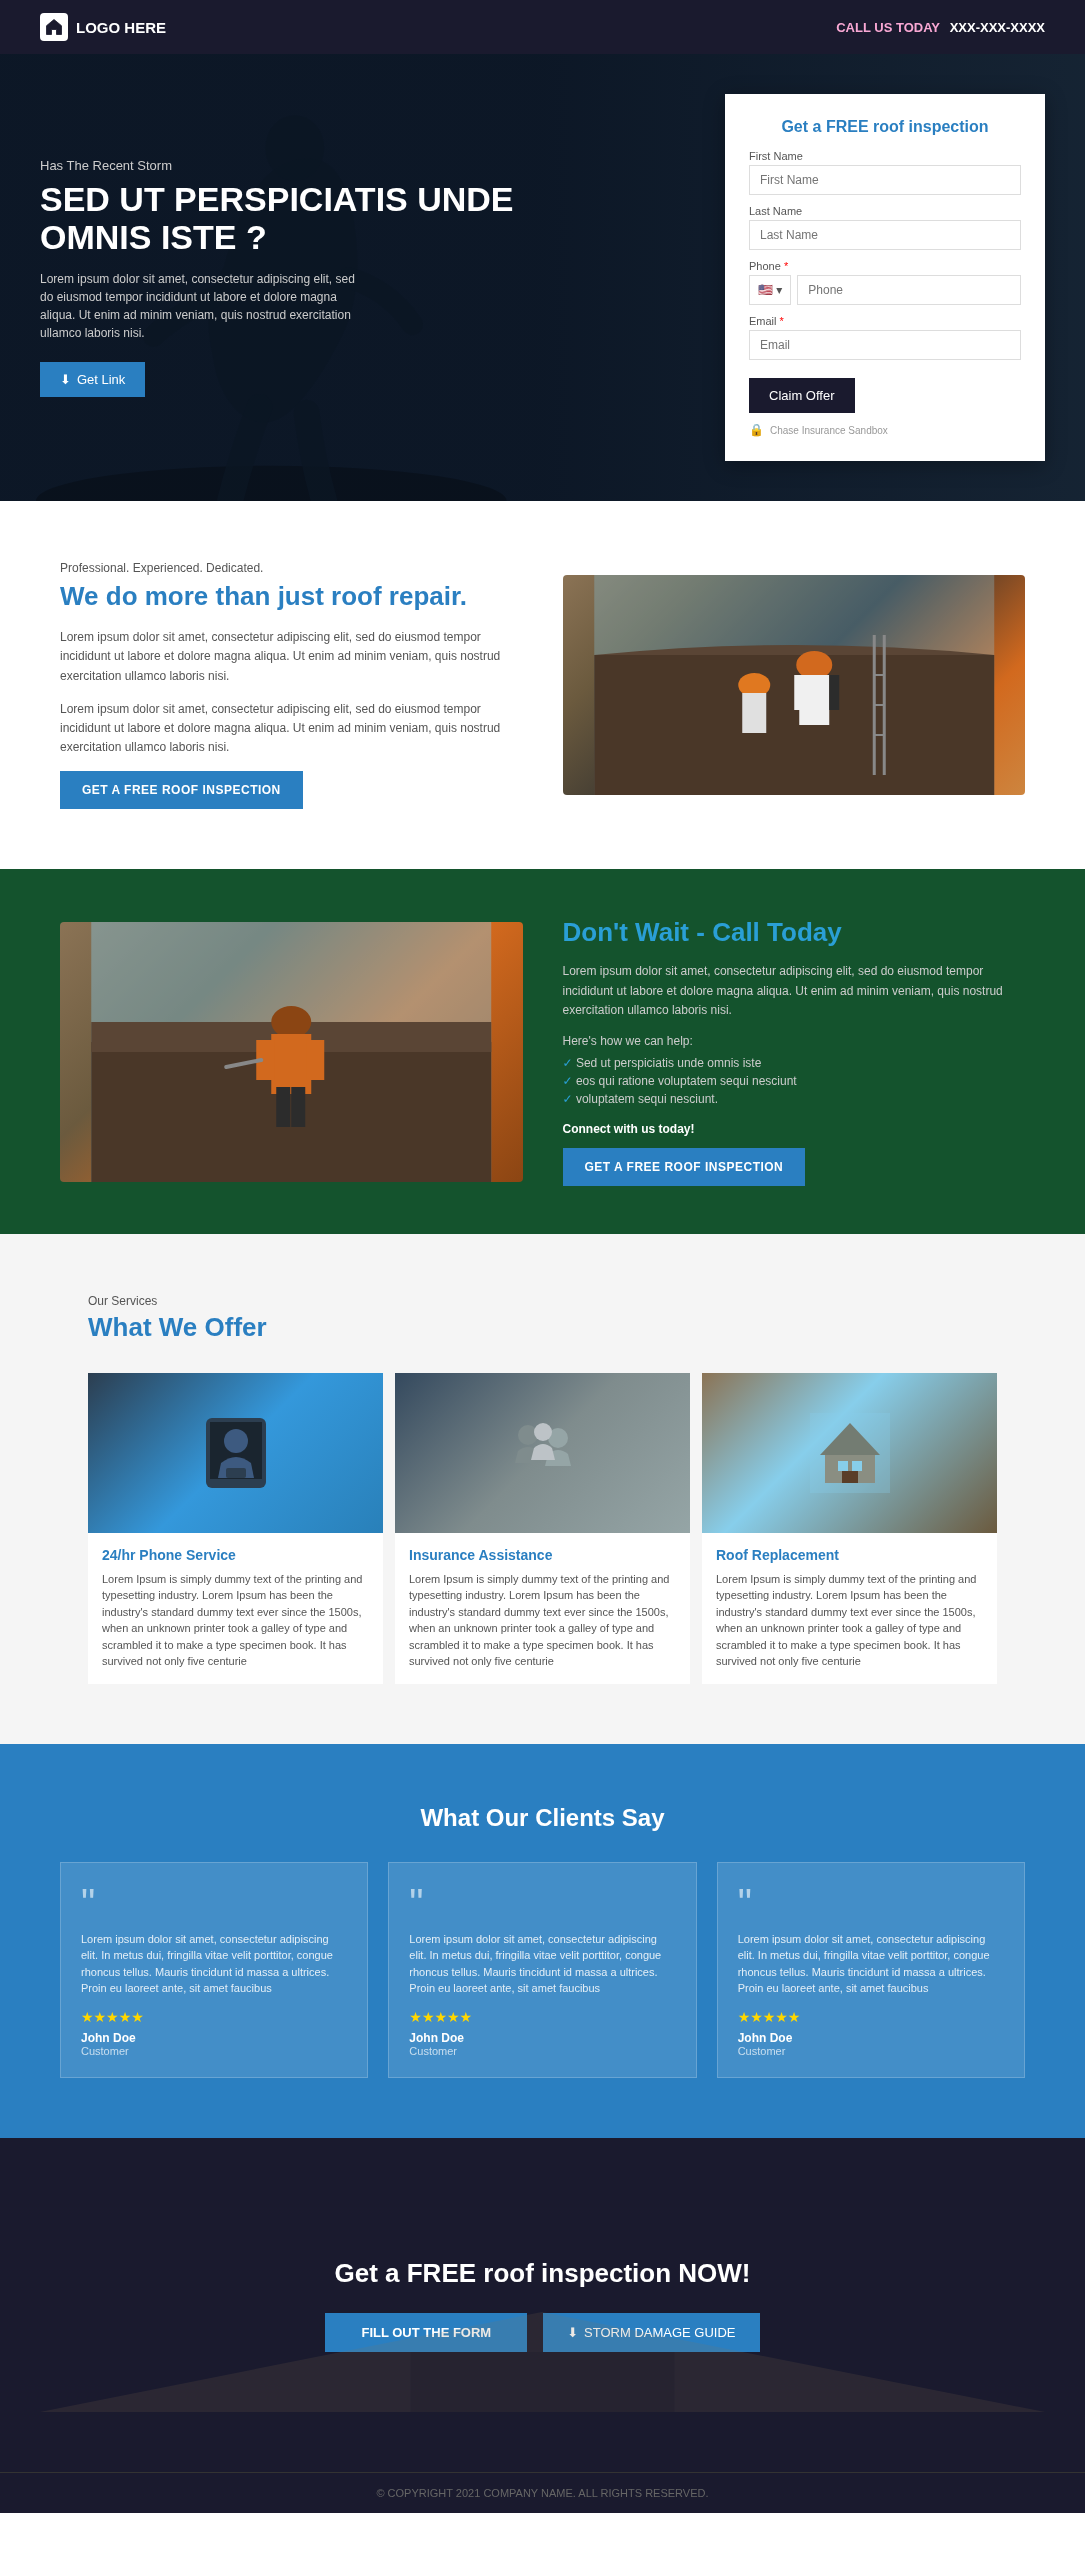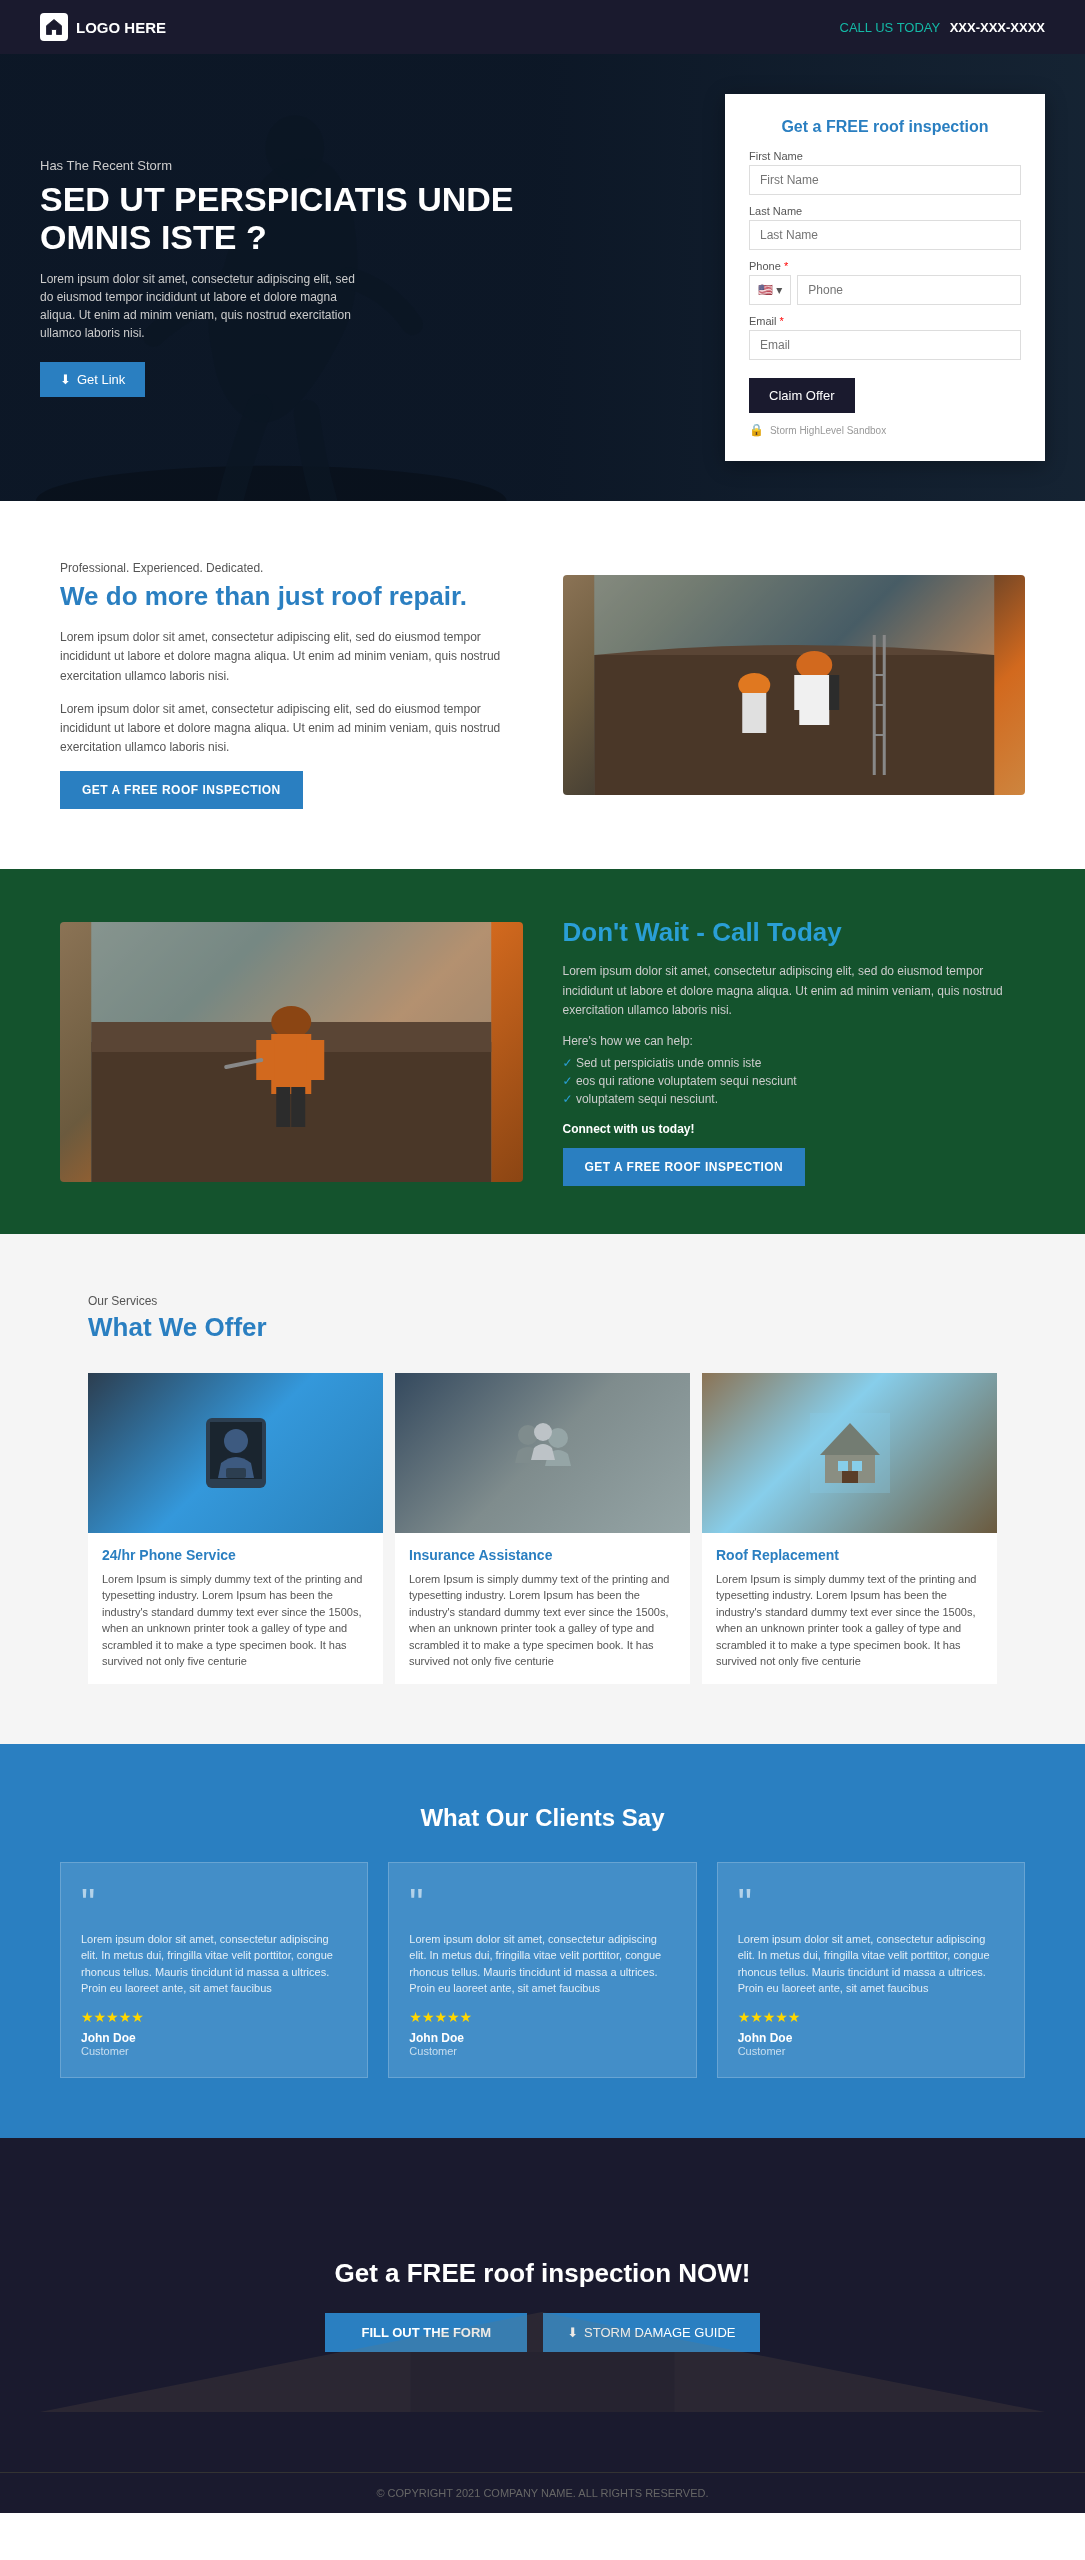--- a/index.html
+++ b/index.html
@@ -26,21 +26,21 @@
       width: 28px; height: 28px;
       background: white;
       border-radius: 4px;
       display: flex; align-items: center; justify-content: center;
     }
     .logo-icon svg { width: 20px; height: 20px; }
     .header-phone {
       color: #ccc;
       font-size: 13px;
     }
-    .header-phone span { color: #14b8a6; font-weight: normal; }
+    .header-phone span { color: #f9a8d4; font-weight: bold; }
 
     
     .hero {
       background: #1a2a3a;
       position: relative;
       min-height: 380px;
       display: flex;
       align-items: center;
       padding: 40px 40px;
       overflow: hidden;
@@ -488,21 +488,21 @@
       </label>
       <input class="form-input" type="email" placeholder="Email" style="">
     </div>
 
     <button class="btn-claim">
       <span>Claim Offer</span>
     </button>
 
     <div class="form-footer">
       <span class="lock-icon-small">🔒</span>
-      <span>Storm HighLevel Sandbox</span>
+      <span>Chase Insurance Sandbox</span>
     </div>
   </div>
 </section>
 
 <section class="section-white">
   <div class="section-two-col">
     <div class="section-text">
       <p class="pre-title">Professional. Experienced. Dedicated.</p>
       <h2 class="section-title-blue">We do more than just roof repair.</h2>
       <p class="section-body">Lorem ipsum dolor sit amet, consectetur adipiscing elit, sed do eiusmod tempor incididunt ut labore et dolore magna aliqua. Ut enim ad minim veniam, quis nostrud exercitation ullamco laboris nisi.</p>

